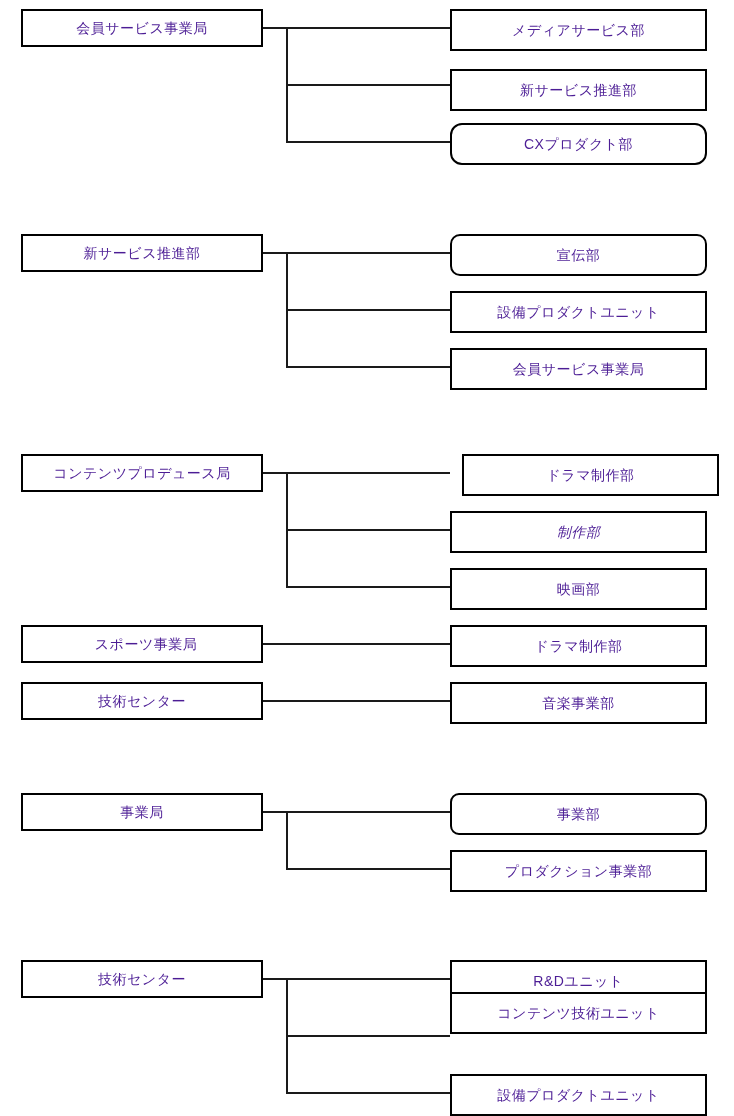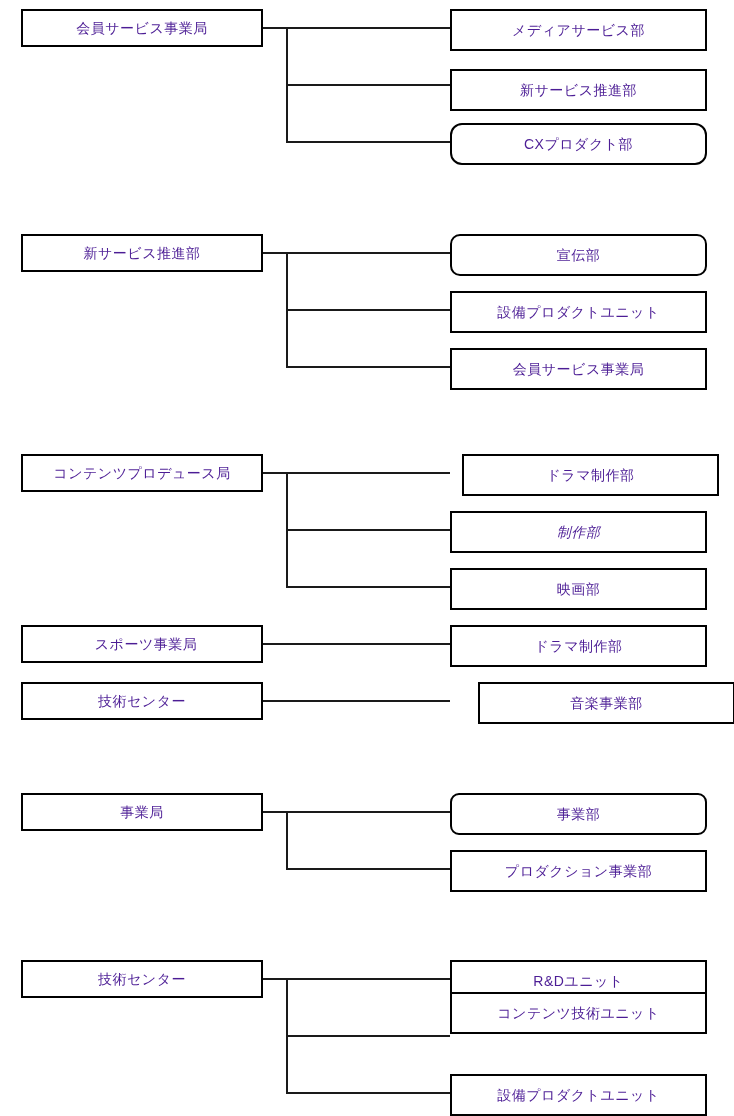--- a/index.html
+++ b/index.html
@@ -143,21 +143,21 @@
       <div class="conn conn-h" style="left: 263px; top: 643px; width: 187px;"></div>
       <div class="box child-box" style="top: 625px;">
         <span class="box-label">ドラマ制作部</span>
       </div>
     </div>
     <div class="group" style="top: 0px;">
       <div class="box parent-box" style="top: 682px;">
         <span class="box-label">技術センター</span>
       </div>
       <div class="conn conn-h" style="left: 263px; top: 700px; width: 187px;"></div>
-      <div class="box child-box" style="top: 682px; margin-left: 28px;">
+      <div class="box child-box" style="top: 682px;">
         <span class="box-label">音楽事業部</span>
       </div>
     </div>
     <div class="group" style="top: 0px;">
       <div class="box parent-box" style="top: 793px;">
         <span class="box-label">事業局</span>
       </div>
       <div class="conn conn-stub" style="left: 263px; top: 811px; width: 25px;"></div>
       <div class="conn conn-v" style="left: 286px; top: 811px; height: 59px;"></div>
       <div class="conn conn-h" style="left: 286px; top: 811px; width: 164px;"></div>

